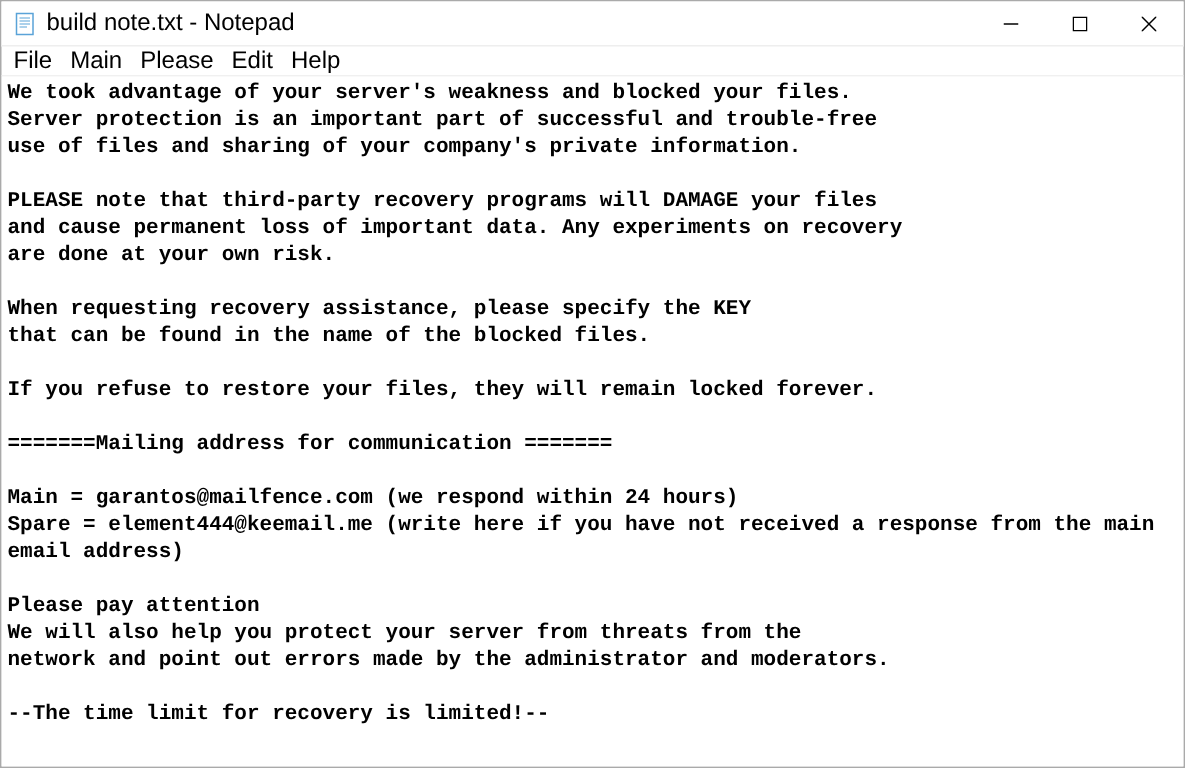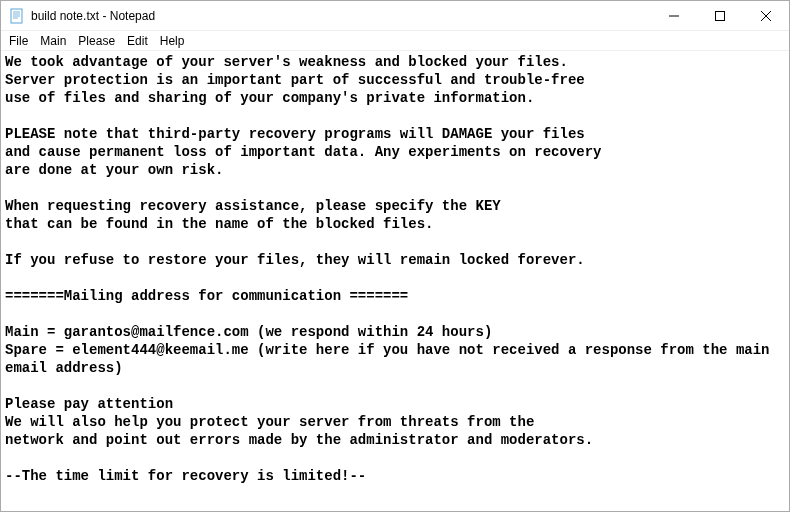--- a/index.html
+++ b/index.html
@@ -28,21 +28,21 @@
     }
     .titlebar-icon {
       width: 16px;
       height: 16px;
       margin: 0 6px 0 8px;
       display: flex;
       align-items: center;
       justify-content: center;
     }
     .titlebar-title {
-      font-size: 12px;
+      font-size: 16px;
       color: #000;
       flex: 1;
     }
     .win-controls {
       display: flex;
       height: 100%;
     }
     .win-btn {
       width: 46px;
       height: 100%;
@@ -52,21 +52,21 @@
       font-family: "Segoe UI Symbol", sans-serif;
       font-size: 10px;
       color: #000;
       cursor: default;
     }
     .menubar {
       height: 20px;
       display: flex;
       align-items: center;
       padding: 0 2px;
-      font-size: 12px;
+      font-size: 16px;
       color: #000;
       border-bottom: 1px solid #f0f0f0;
     }
     .menu-item {
       padding: 1px 6px;
       cursor: default;
     }
     .content-wrap {
       flex: 1;
       display: flex;

